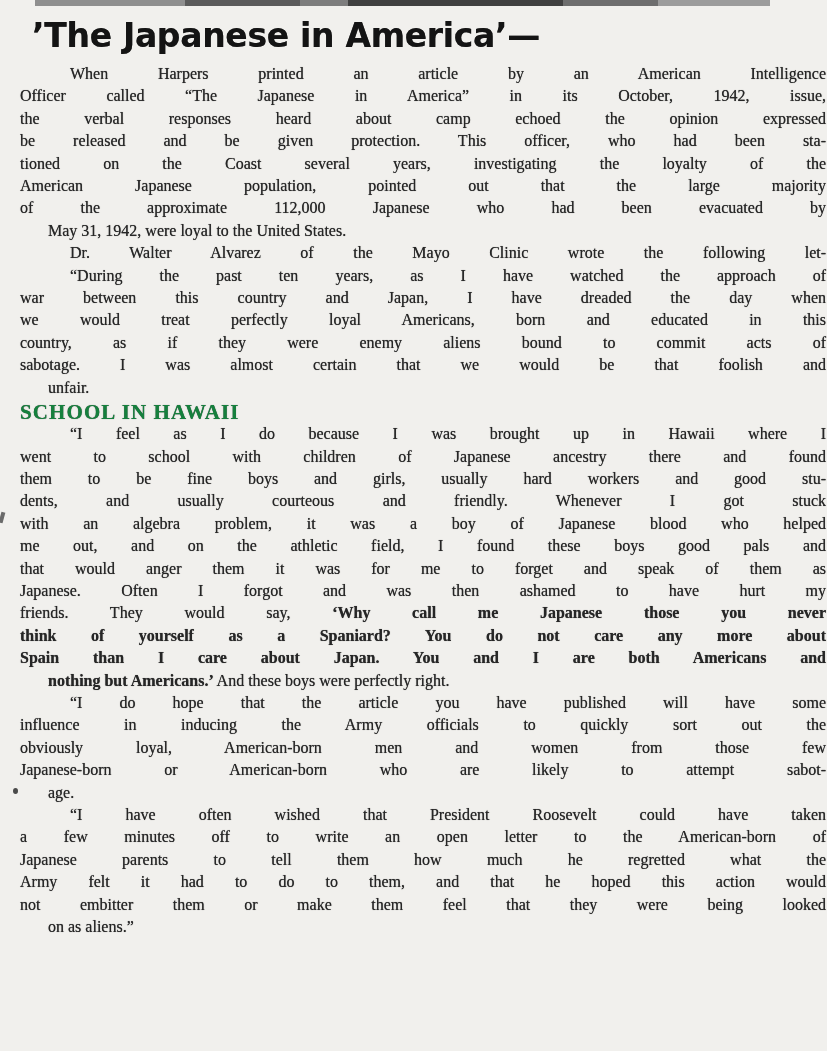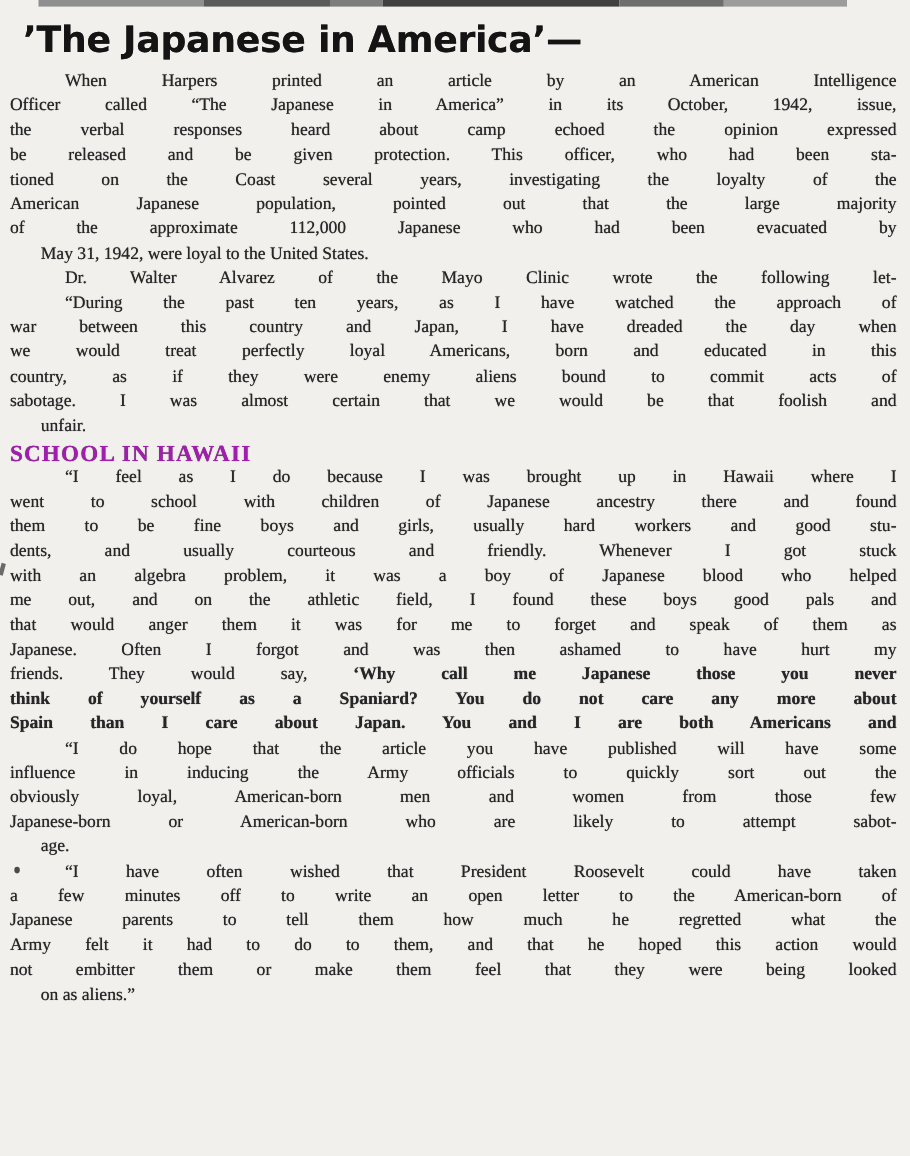--- a/index.html
+++ b/index.html
@@ -10,21 +10,21 @@
     width: 827px;
     height: 1051px;
     background: #f1f0ed;
     font-family: "Liberation Serif", "DejaVu Serif", serif;
     color: #262626;
     overflow: hidden;
     position: relative;
   }
   .page {
     position: absolute;
-    left: 9px;
+    left: 20px;
     top: 0;
     width: 806px;
   }
   .artifact-strip {
     position: absolute;
     left: 0;
     top: 0;
     width: 827px;
     height: 7px;
   }
@@ -73,21 +73,21 @@
   }
   .line.last { text-align-last: left; margin-left: 28px; }
   .line.indent { text-indent: 50px; }
   .line.bold, .b { font-weight: bold; }
   .heading {
     font-size: 21px;
     font-weight: bold;
     letter-spacing: 1.1px;
     line-height: 22px;
     margin: 2px 0 0 0;
-    color: #a21caf;
+    color: #15803d;
     text-shadow: 0 0 0.7px rgba(25,25,25,0.8);
   }
 </style>
 </head>
 <body>
 
 <div class="artifact-strip">
   <span class="seg1"></span>
   <span class="seg2"></span>
   <span class="seg3"></span>
@@ -133,20 +133,21 @@
     <div class="line">went to school with children of Japanese ancestry there and found</div>
     <div class="line">them to be fine boys and girls, usually hard workers and good stu-</div>
     <div class="line">dents, and usually courteous and friendly. Whenever I got stuck</div>
     <div class="line">with an algebra problem, it was a boy of Japanese blood who helped</div>
     <div class="line">me out, and on the athletic field, I found these boys good pals and</div>
     <div class="line">that would anger them it was for me to forget and speak of them as</div>
     <div class="line">Japanese. Often I forgot and was then ashamed to have hurt my</div>
     <div class="line"><span>friends. They would say, </span><span class="b">‘Why call me Japanese those you never</span></div>
     <div class="line bold">think of yourself as a Spaniard? You do not care any more about</div>
     <div class="line bold">Spain than I care about Japan. You and I are both Americans and</div>
+    <div class="line last"><span class="b">nothing but Americans.’ </span><span>And these boys were perfectly right.</span></div>
   </div>
 
 
   <div class="para">
     <div class="line indent">“I do hope that the article you have published will have some</div>
     <div class="line">influence in inducing the Army officials to quickly sort out the</div>
     <div class="line">obviously loyal, American-born men and women from those few</div>
     <div class="line">Japanese-born or American-born who are likely to attempt sabot-</div>
     <div class="line last">age.</div>
   </div>

